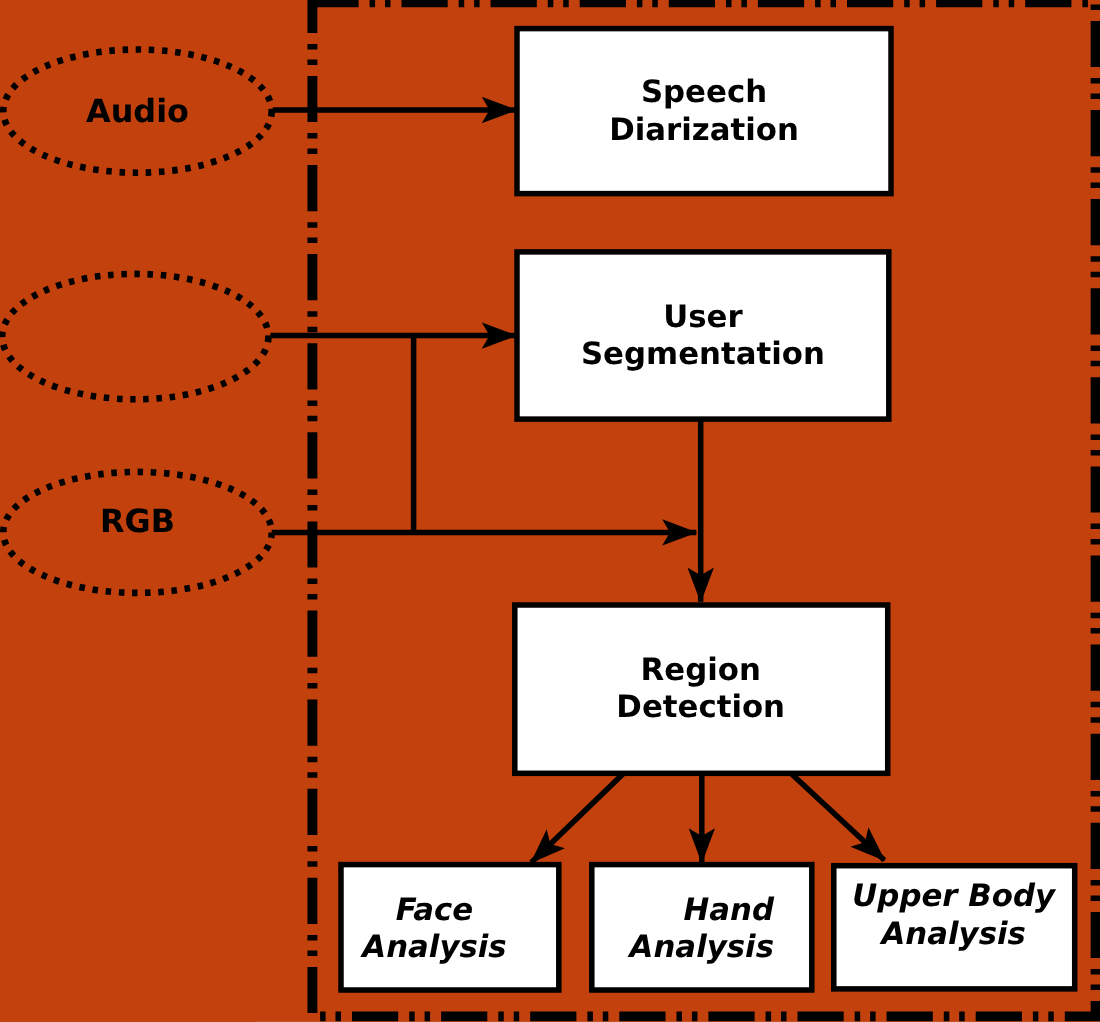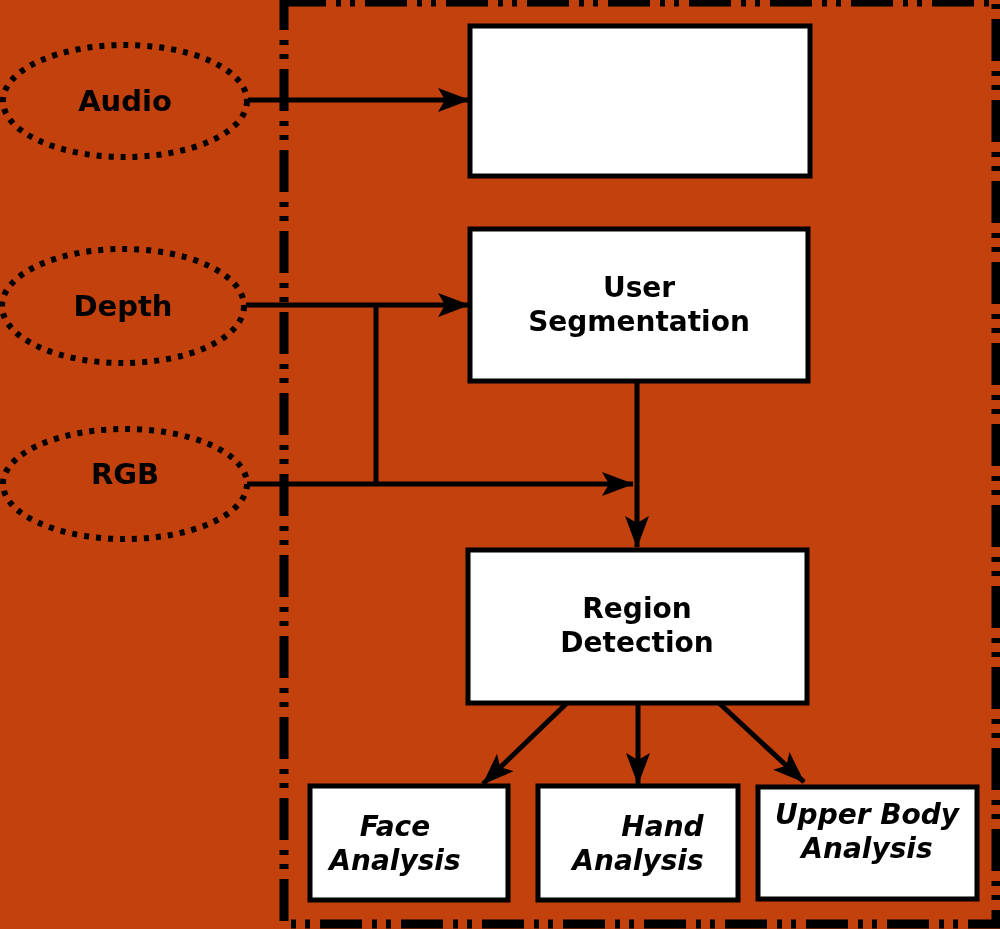--- a/index.html
+++ b/index.html
@@ -53,23 +53,24 @@
     <path d="M246,305 L469,305" fill="none" stroke="#000000" stroke-width="5" marker-end="url(#arrowhead)"></path>
     <path d="M376,305 L376,484" fill="none" stroke="#000000" stroke-width="5"></path>
     <path d="M247,484 L633,484" fill="none" stroke="#000000" stroke-width="5" marker-end="url(#arrowhead)"></path>
     <path d="M637,381 L637,547" fill="none" stroke="#000000" stroke-width="5" marker-end="url(#arrowhead)"></path>
     <path d="M567,703 L483,784" fill="none" stroke="#000000" stroke-width="5" marker-end="url(#arrowhead)"></path>
     <path d="M638,703 L638,784" fill="none" stroke="#000000" stroke-width="5" marker-end="url(#arrowhead)"></path>
     <path d="M719,703 L804,782" fill="none" stroke="#000000" stroke-width="5" marker-end="url(#arrowhead)"></path>
   </svg>
 
   <div class="label lbl-ellipse" style="left:25px;top:71px;width:200px;height:60px;">Audio</div>
-  <div class="label lbl-ellipse" style="left:23px;top:276px;width:200px;height:60px;">Depth</div>
   <div class="label lbl-ellipse" style="left:25px;top:444px;width:200px;height:60px;">RGB</div>
 
+  <div class="label lbl-box" style="left:490px;top:51px;width:300px;height:100px;">Speech
+Diarization</div>
   <div class="label lbl-box" style="left:487px;top:576px;width:300px;height:100px;">Region
 Detection</div>
   <div class="label lbl-box" style="left:489px;top:255px;width:300px;height:100px;">User
 Segmentation</div>
   <div class="label lbl-box italic" style="left:295px;top:804px;width:200px;height:80px;">Face
 Analysis</div>
   <div class="label lbl-box italic" style="left:538px;top:804px;width:200px;height:80px;text-align:right;">Hand
 Analysis</div>
   <div class="label lbl-box italic" style="left:742px;top:792px;width:250px;height:80px;">Upper Body
 Analysis</div>

